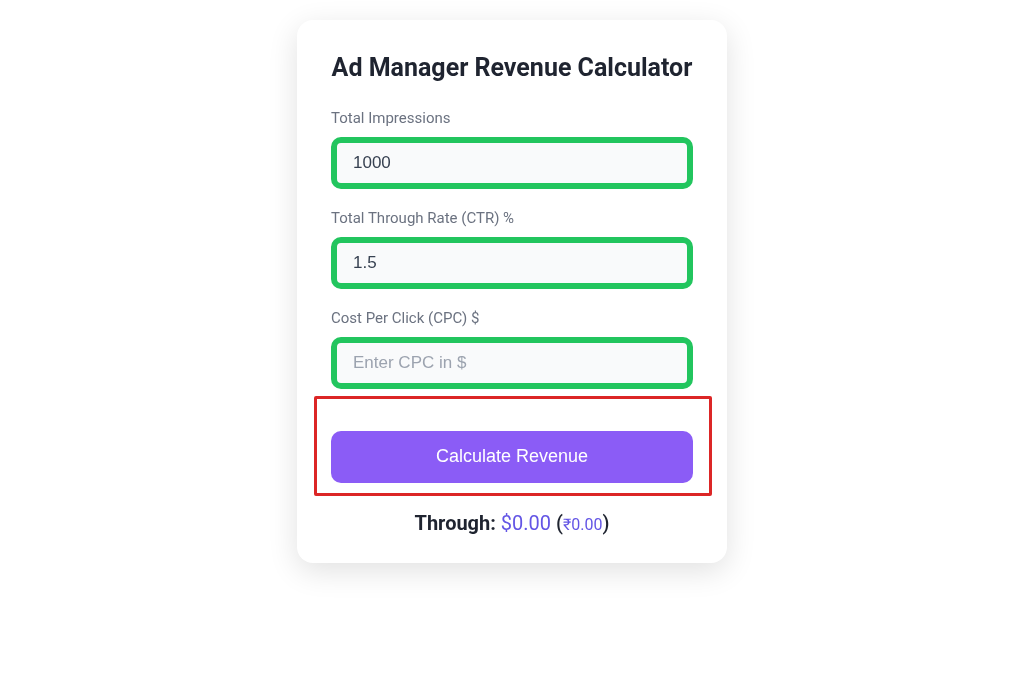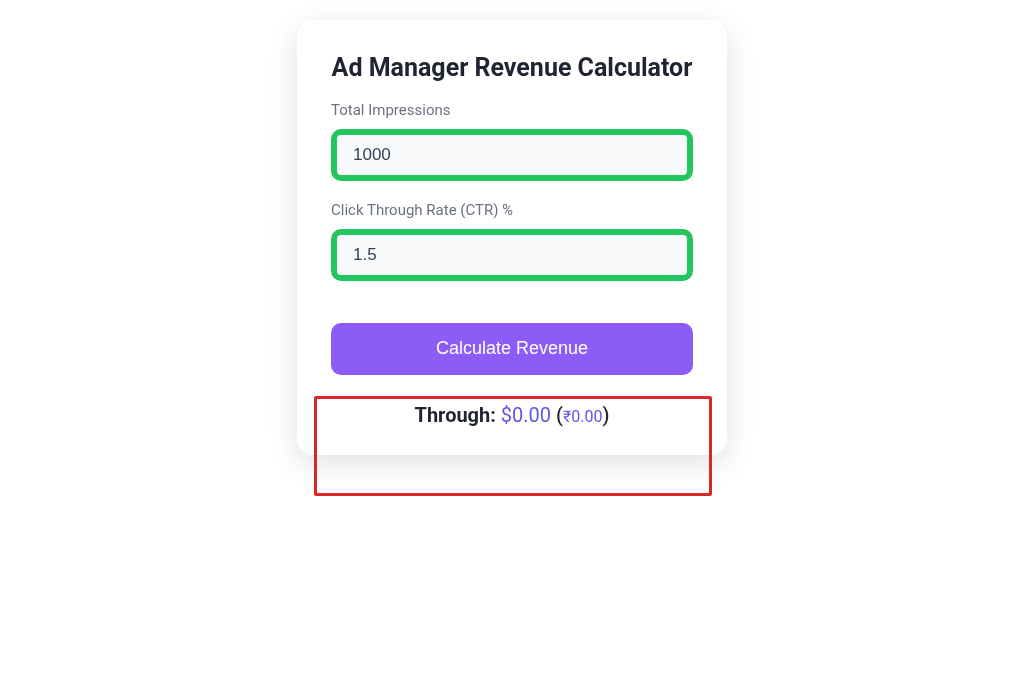--- a/index.html
+++ b/index.html
@@ -24,21 +24,21 @@
       box-shadow: 0 8px 30px rgba(0,0,0,0.12);
       padding: 32px 28px 28px 28px;
       position: relative;
     }
     .title {
       font-size: 25px;
       font-weight: 700;
       color: #1f2430;
       text-align: center;
       line-height: 1.3;
-      margin-bottom: 16px;
+      margin-bottom: 24px;
     }
     .field {
       margin-bottom: 20px;
       padding: 0 6px;
     }
     .label {
       font-size: 15px;
       color: #6b7280;
       margin-bottom: 10px;
       display: block;
@@ -101,24 +101,28 @@
 
 <div class="card">
   <h1 class="title">Ad Manager Revenue Calculator</h1>
 
   <div class="field">
     <label class="label">Total Impressions</label>
     <input class="input" type="text" value="1000" style="">
   </div>
 
   <div class="field">
-    <label class="label">Click Through Rate (CTR) %</label>
+    <label class="label">Total Through Rate (CTR) %</label>
     <input class="input" type="text" value="1.5" style="">
   </div>
 
+  <div class="field">
+    <label class="label">Cost Per Click (CPC) $</label>
+    <input class="input" type="text" placeholder="Enter CPC in $" style="">
+  </div>
 
   <button class="btn">Calculate Revenue</button>
 
   <div class="result">
     <span>Through: </span><span class="usd">$0.00</span>
     <span class="paren">(</span><span class="inr">₹0.00</span><span class="paren">)</span>
   </div>
 
   <div class="highlight-box" id="hl" style="top: 376px; left: 17px; width: 398px; height: 100px;"></div>
 </div>

